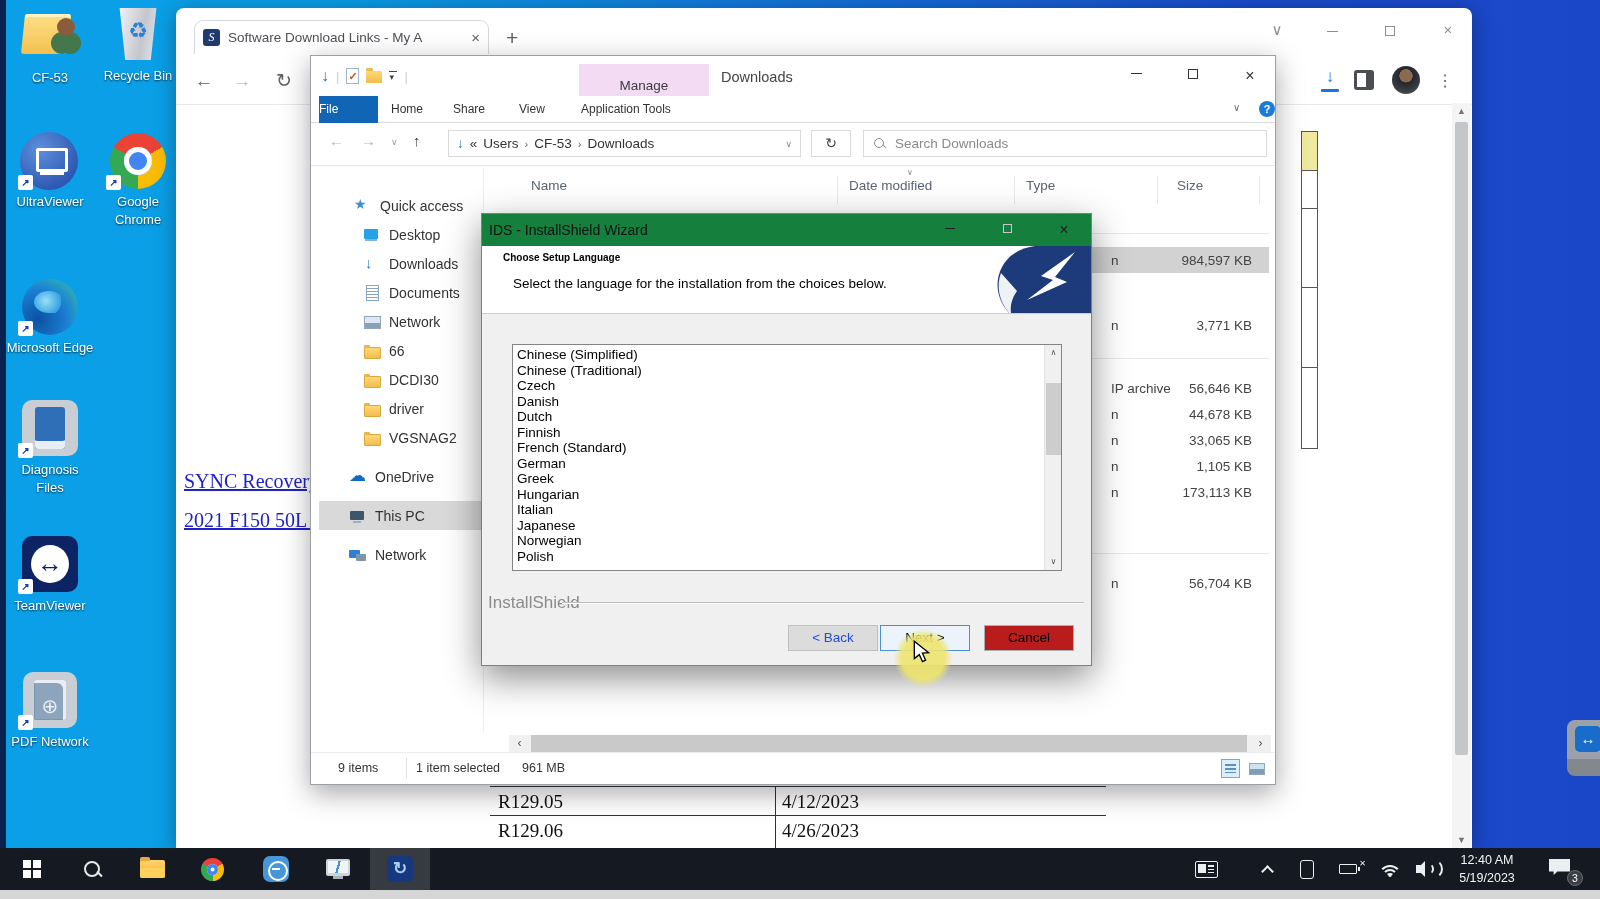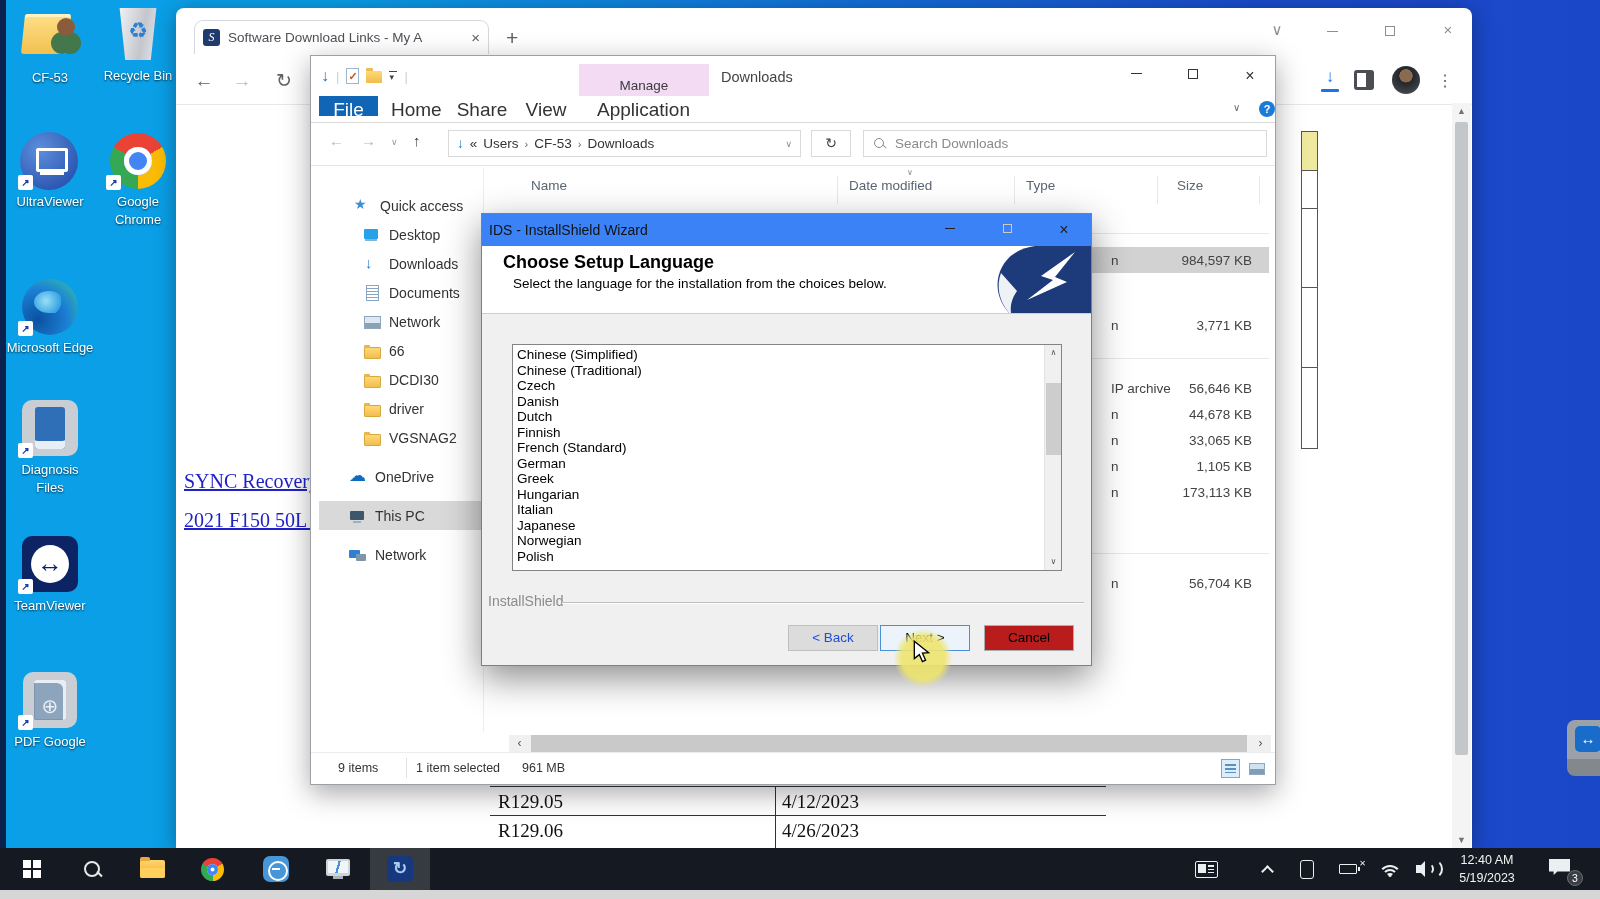--- a/index.html
+++ b/index.html
@@ -104,21 +104,21 @@
   .qat-custom{font-size:9px;color:#444;line-height:1}
   .qat-custom::before{content:"";display:block;width:8px;border-top:1.5px solid #444;margin:0 auto 1px}
   .x-manage{position:absolute;left:268px;top:8px;width:130px;height:32px;background:#f3dbf4;color:#3c3c3c;
     text-align:center;font-size:13.5px;line-height:44px}
   .x-wintitle{position:absolute;left:410px;top:13px;color:#444;font-size:14.5px}
   .x-ctl{position:absolute;top:9px;width:24px;height:22px;text-align:center;color:#333;cursor:pointer}
   .x-ctl .bar{display:inline-block;width:11px;border-top:1.4px solid #333;vertical-align:middle}
   .x-ctl .sq{display:inline-block;width:10px;height:10px;border:1.4px solid #333;vertical-align:middle}
   .x-ctl.close{font-size:16px;line-height:22px}
   .x-tabs{position:absolute;left:0;top:40px;width:100%;height:27px;background:#fff;border-bottom:1px solid #dadada}
-  .x-tab{position:absolute;top:0;height:20px;text-align:center;font-size:19px;line-height:27px;color:#333;cursor:pointer}
+  .x-tab{position:absolute;top:0;height:27px;text-align:left;font-size:12px;line-height:27px;color:#333;cursor:pointer}
   .x-tab.file{background:#1065b5;color:#fff}
   .x-help{position:absolute;left:948px;top:5px;width:16px;height:16px;border-radius:50%;background:#1c7bd6;color:#fff;
     font-size:11px;font-weight:700;text-align:center;line-height:16px;cursor:pointer}
   .x-chev{position:absolute;left:922px;top:6px;color:#666;font-size:10px;cursor:pointer}
   .x-addr{position:absolute;left:0;top:67px;width:100%;height:43px;background:#fff;border-bottom:1px solid #e4e4e4}
   .x-an{position:absolute;top:9px;font-size:15px;color:#b5b5b5;cursor:pointer}
   .x-an.up{color:#444}
   .x-an.chev{font-size:9px;top:14px;color:#999}
   .addrbox{position:absolute;left:137px;top:7px;width:353px;height:27px;border:1px solid #d9d9d9;background:#fff;
     display:flex;align-items:center;gap:6px;padding:0 8px;font-size:13.5px;color:#333}
@@ -176,39 +176,39 @@
   .view-btn.details{left:910px;border:1px solid #66aee6;background:#dcedfb}
   .view-btn.details::before{content:"";position:absolute;left:3px;top:4px;width:11px;height:9px;
     background:repeating-linear-gradient(#5a8fc0 0 2px,transparent 2px 4px)}
   .view-btn.thumbs{left:936px}
   .view-btn.thumbs::before{content:"";position:absolute;left:2px;top:4px;width:14px;height:10px;border:1px solid #8fa8c0;
     background:linear-gradient(180deg,#cfe2f2 55%,#7f9db8 55%)}
 
   
   #dialog{position:absolute;left:481px;top:213px;width:611px;height:453px;background:#f0f0f0;border:1px solid #7f7f7f;
     box-shadow:0 12px 34px rgba(0,0,0,.45);z-index:30}
-  .d-title{position:absolute;left:0;top:0;width:100%;height:32px;background:#3b82f6}
+  .d-title{position:absolute;left:0;top:0;width:100%;height:32px;background:#15803d}
   .d-title .txt{position:absolute;left:7px;top:8px;font-size:14px;color:#111}
   .d-ctl{position:absolute;top:6px;width:26px;height:20px;text-align:center;color:#222;cursor:pointer}
   .d-ctl .bar{display:inline-block;width:10px;border-top:1.4px solid #222;vertical-align:middle}
   .d-ctl .sq{display:inline-block;width:9px;height:9px;border:1.4px solid #c9c9c9;vertical-align:middle}
   .d-ctl.close{font-size:16px;line-height:20px}
   .d-head{position:absolute;left:0;top:32px;width:100%;height:68px;background:#fff;border-bottom:1px solid #cfcfcf}
-  .d-h1{position:absolute;left:21px;top:6px;font-size:18px;font-weight:700;color:#000}
+  .d-h1{position:absolute;left:21px;top:6px;font-size:10px;font-weight:700;color:#000}
   .d-h2{position:absolute;left:31px;top:30px;font-size:13.5px;color:#000}
   .d-logo{position:absolute;right:0;top:0;width:108px;height:67px}
   .d-list{position:absolute;left:30px;top:130px;width:550px;height:227px;background:#fff;border:1px solid #848484;overflow:hidden}
   #langlist{position:absolute;left:1px;top:2px;right:18px}
   .lang{height:15.5px;line-height:15.5px;font-size:13.5px;padding-left:3px;white-space:nowrap;cursor:default;color:#000}
   .lang.sel{background:#0078d7;color:#fff}
   .d-vscroll{position:absolute;right:0;top:0;width:17px;height:100%;background:#f0f0f0;border-left:1px solid #e2e2e2}
   .d-vscroll .up,.d-vscroll .dn{position:absolute;left:0;width:17px;height:16px;font-size:8px;color:#505050;text-align:center;line-height:16px;cursor:pointer}
   .d-vscroll .dn{bottom:0}
   .d-vscroll .thumb{position:absolute;left:1px;top:38px;width:15px;height:72px;background:#cdcdcd;cursor:pointer}
-  .d-brand{position:absolute;left:6px;top:379px;font-size:14px;color:#8b8b8b}
+  .d-brand{position:absolute;left:6px;top:379px;font-size:17px;color:#8b8b8b}
   .d-line{position:absolute;left:80px;right:7px;top:388px;border-top:1px solid #bdbdbd;border-bottom:1px solid #fff}
   .d-btn{position:absolute;top:411px;width:90px;height:26px;font-size:13.5px;text-align:center;line-height:24px;
     background:#b91c1c;border:1px solid #adadad;cursor:pointer;font-family:"Liberation Sans",sans-serif}
   .d-btn.back{left:306px;background:#dcdcdc;border-color:#bfbfbf;color:#1d4ed8}
   .d-btn.next{left:398px;background:#ecf3fb;border:1px solid #4a90d9;color:#000}
   .d-btn.cancel{left:502px;color:#000}
 
   
   #halo{position:absolute;left:894px;top:629px;width:58px;height:58px;z-index:40;pointer-events:none;
     background:radial-gradient(circle,rgba(238,229,110,.9) 0 52%,rgba(238,229,110,0) 72%);border-radius:50%}
@@ -320,21 +320,21 @@
       <div class="di" style="left: 2px; top: 536px;">
         <div class="di-art art-teamviewer">
           <span class="sc-badge">↗</span>
         </div>
         <div class="di-label">TeamViewer</div>
       </div>
       <div class="di" style="left: 2px; top: 672px;">
         <div class="di-art art-pdf">
           <span class="sc-badge">↗</span>
         </div>
-        <div class="di-label">PDF Google</div>
+        <div class="di-label">PDF Network</div>
       </div>
     </div>
 
   <div id="browser">
     <div class="b-tab">
       <span class="b-favicon">S</span>
       <span class="b-tabtitle">Software Download Links - My A</span>
       <span class="b-tabclose">×</span>
     </div>
     <span class="b-newtab">+</span>

